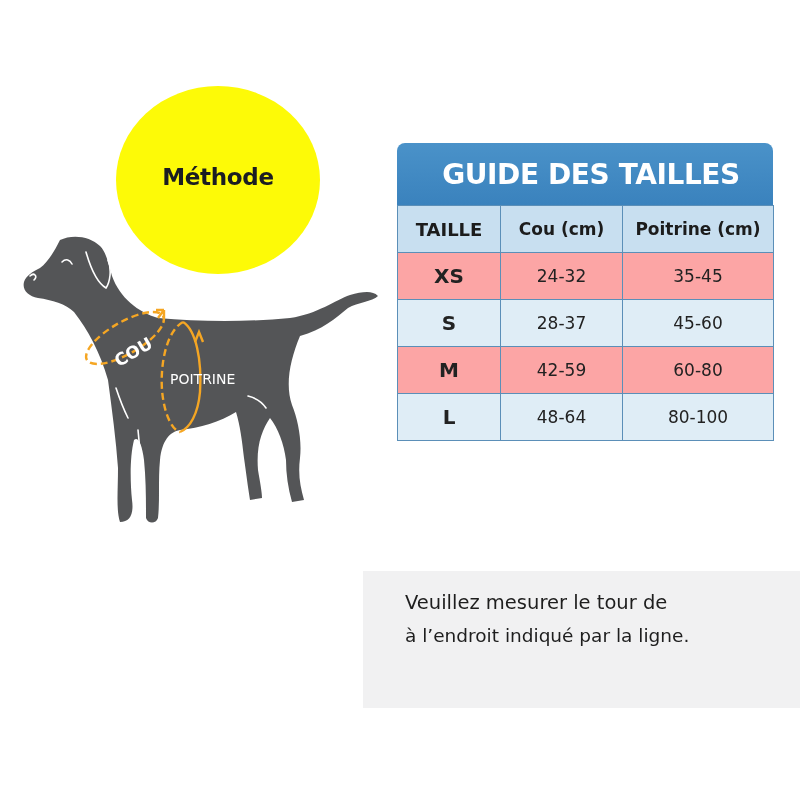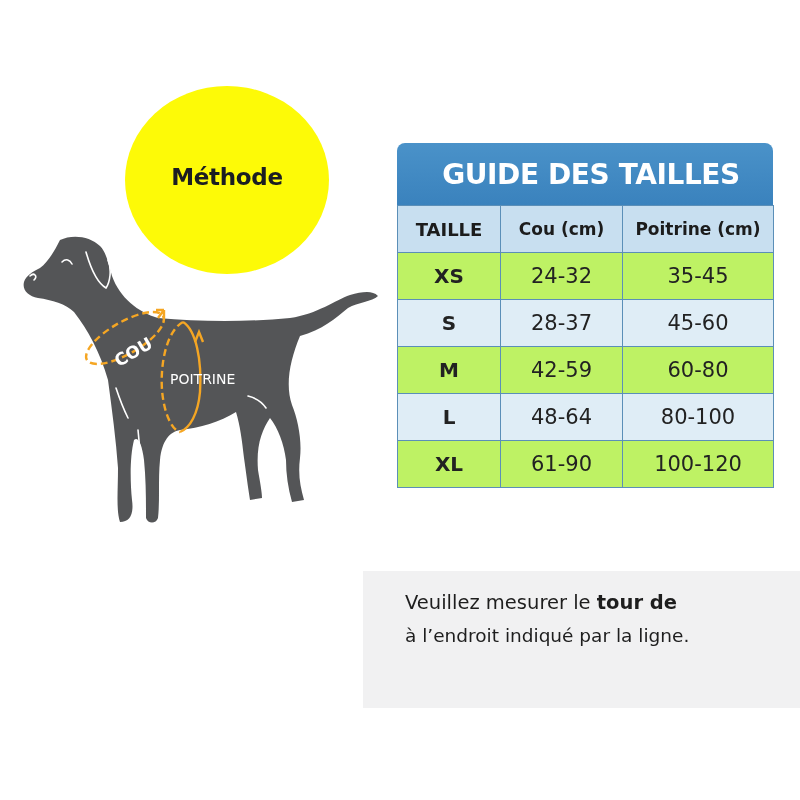--- a/index.html
+++ b/index.html
@@ -1,41 +1,41 @@
 <!DOCTYPE html>
 <html><head>
 <meta charset="utf-8">
 <style>
   html, body { margin:0; padding:0; }
   body { width:800px; height:800px; background:#ffffff; position:relative; overflow:hidden;
          font-family:"DejaVu Sans", sans-serif; color:#1e1e1e; }
 
-  .badge { position:absolute; left:125px; top:86px; width:204px; height:188px; border-radius:50%;
+  .badge { position:absolute; left:116px; top:86px; width:204px; height:188px; border-radius:50%;
            background:#fdfa07; display:flex; flex-direction:column; align-items:center; justify-content:center; }
   .badge span { font-size:23px; font-weight:600; color:#1b1d22; line-height:29px; letter-spacing:-0.3px; margin-top:-6px;}
 
   .dog { position:absolute; left:0; top:0; width:400px; height:560px; }
 
   .table-wrap { position:absolute; left:397px; top:143px; width:376px; }
   .table-title { height:62px; background:linear-gradient(#4a92c9,#3a82bd); border-radius:8px 8px 0 0;
                  display:flex; align-items:center; justify-content:center;
                  color:#fff; font-size:28px; font-weight:bold; letter-spacing:-0.4px;padding-left:12px; }
   table.sizes { width:100%; border-collapse:collapse; table-layout:fixed; }
   table.sizes th, table.sizes td { border:1.5px solid #5b8fb8; text-align:center; }
   table.sizes th { height:44px; background:#c8dff0; font-size:17px; color:#1c1c1c; font-weight:600; }
   table.sizes th:first-child { font-weight:bold; font-size:18px; }
-  table.sizes td { height:44px; font-size:21px; color:#222; }
+  table.sizes td { height:44px; font-size:17px; color:#222; }
   table.sizes td:first-child { font-weight:bold; font-size:20px; }
   table.sizes tr.alt td { background:#dfedf6; }
-  table.sizes tr.plain td { background:#bef264; }
+  table.sizes tr.plain td { background:#fca5a5; }
 
   .note { position:absolute; left:363px; top:571px; width:437px; height:137px; background:#f1f1f2;
           box-sizing:border-box; padding:15px 0 0 42px; font-size:19.5px; color:#1e1e1e; line-height:33px; }
   .note .l3 { font-size:18.5px; }
-  .note b { font-weight:bold; }
+  .note b { font-weight:normal; }
 </style>
 </head>
 <body>
 
 <div class="badge">
   <span>Méthode</span>
 </div>
 
 <svg class="dog" viewBox="0 0 400 560" xmlns="http://www.w3.org/2000/svg">
   <g fill="#545557">
@@ -106,25 +106,20 @@
       <tr class="plain">
         <td>M</td>
         <td>42-59</td>
         <td>60-80</td>
       </tr>
       <tr class="alt">
         <td>L</td>
         <td>48-64</td>
         <td>80-100</td>
       </tr>
-      <tr class="plain">
-        <td>XL</td>
-        <td>61-90</td>
-        <td>100-120</td>
-      </tr>
     </tbody>
   </table>
 </div>
 
 <div class="note">
   <div><span>Veuillez mesurer le </span><b>tour de</b></div>
   <div class="l3">à l’endroit indiqué par la ligne.</div>
 </div>
 
 </body></html>

